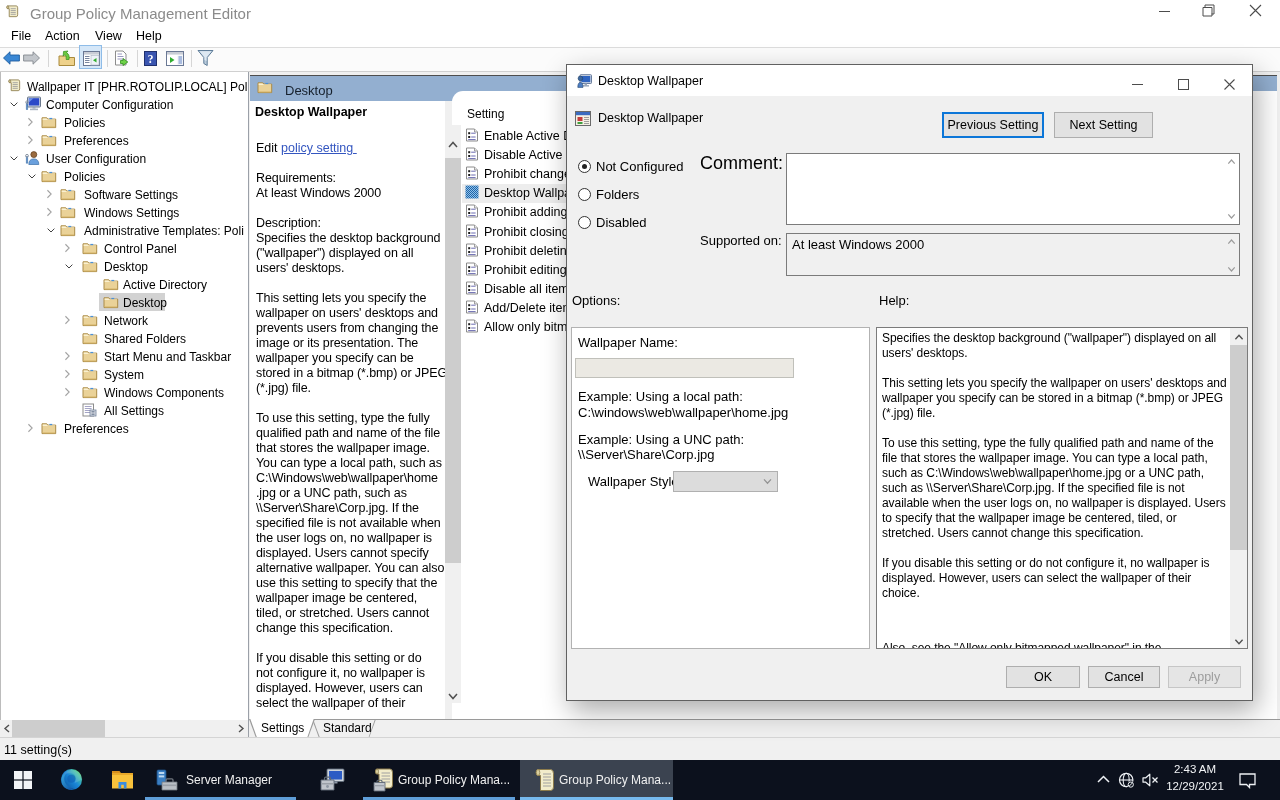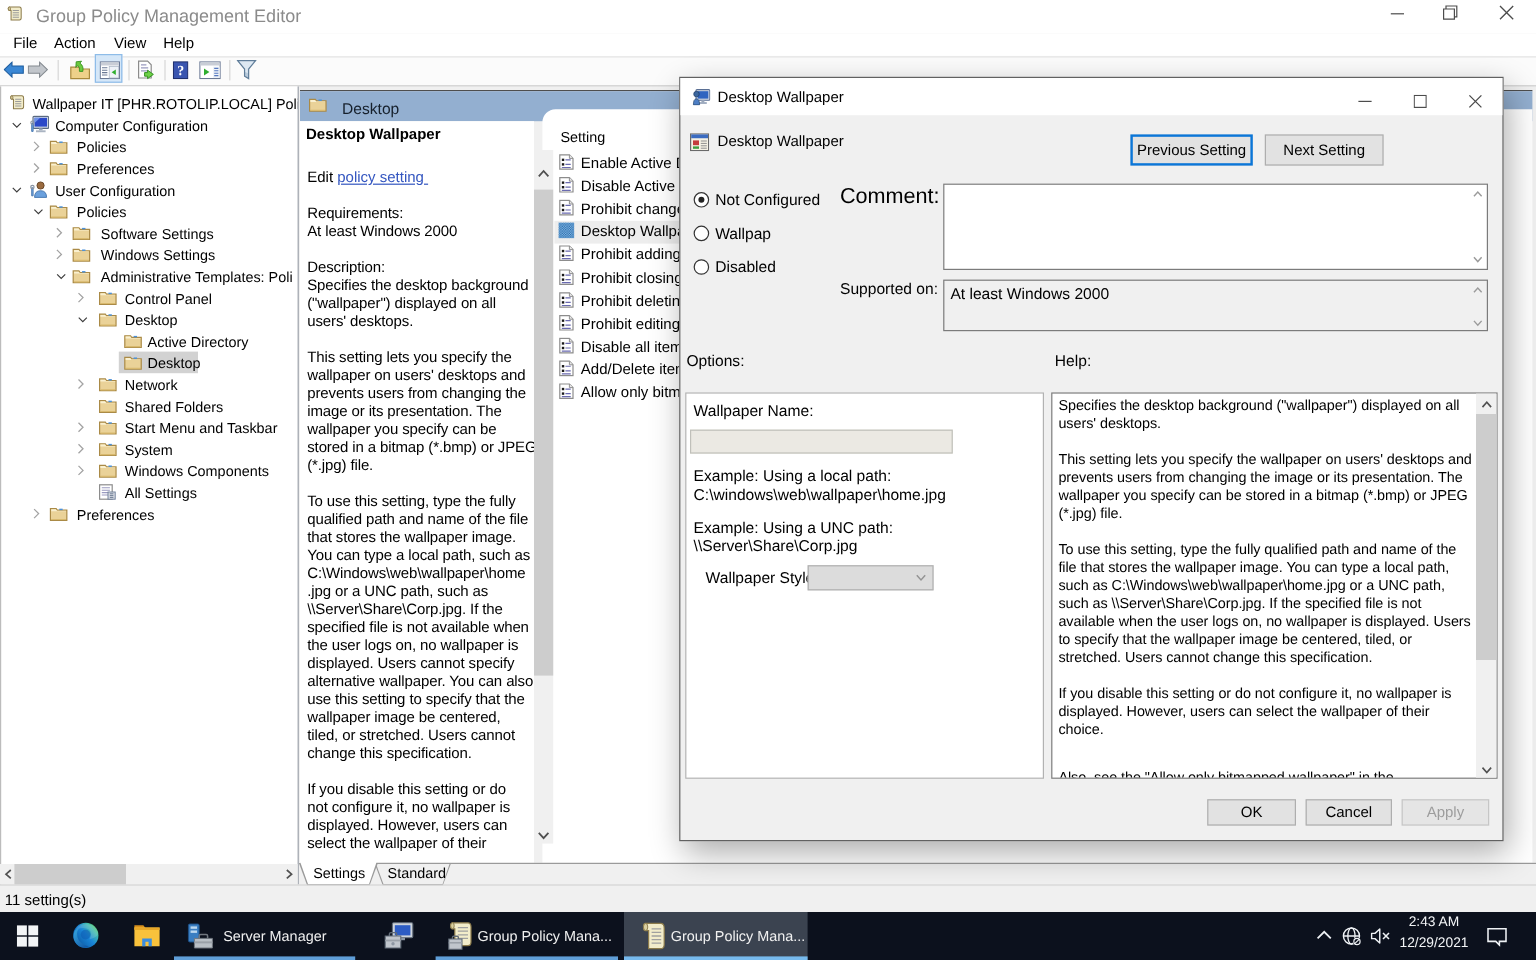--- a/index.html
+++ b/index.html
@@ -412,21 +412,21 @@
     <path d="M9 6.5 L14 6.5 M9 8.5 L14 8.5 M9 10.5 L14 10.5 M9 12.5 L14 12.5" stroke="#8a8a8a" stroke-width="0.8"></path>
   </svg>
 <div class="tx" style="left:598px;top:111px;font-size:12.5px">Desktop Wallpaper</div>
 <div class="a" style="left:942px;top:112px;width:102px;height:26px;background:#e2e2e2;border:2px solid #0b76d8;font-size:12.5px;text-align:center;line-height:22px">Previous Setting</div>
 <div class="a" style="left:1054px;top:112px;width:99px;height:26px;background:#e2e2e2;border:1px solid #aeaeae;font-size:12.5px;text-align:center;line-height:24px">Next Setting</div>
 
 <div class="a" style="left:578px;top:160px;width:13px;height:13px;border:1px solid #333;border-radius:50%;background:#fff"></div>
 <div class="a" style="left:582px;top:164px;width:5px;height:5px;border-radius:50%;background:#222"></div>
 <div class="tx" style="left:596px;top:159px;font-size:13px">Not Configured</div>
 <div class="a" style="left:578px;top:188px;width:13px;height:13px;border:1px solid #333;border-radius:50%;background:#fff"></div>
-<div class="tx" style="left:596px;top:187px;font-size:13px">Wallpap</div>
+<div class="tx" style="left:596px;top:187px;font-size:13px">Folders</div>
 <div class="a" style="left:578px;top:216px;width:13px;height:13px;border:1px solid #333;border-radius:50%;background:#fff"></div>
 <div class="tx" style="left:596px;top:215px;font-size:13px">Disabled</div>
 
 <div class="tx" style="left:700px;top:153px;font-size:18px">Comment:</div>
 <div class="a" style="left:786px;top:153px;width:454px;height:72px;background:#fff;border:1px solid #7b7b7b"></div>
 <svg class="a" style="left:1227px;top:158px" width="9" height="8" viewBox="0 0 10 10">
     <path d="M1 7 L5 2.5 L9 7" fill="none" stroke="#9b9b9b" stroke-width="1.5"></path>
   </svg>
 <svg class="a" style="left:1227px;top:212px" width="9" height="8" viewBox="0 0 10 10">
     <path d="M1 3 L5 7.5 L9 3" fill="none" stroke="#9b9b9b" stroke-width="1.5"></path>
@@ -464,21 +464,20 @@
   </svg>
 <div class="a" style="left:1230px;top:345px;width:17px;height:205px;background:#cdcdcd"></div>
 <svg class="a" style="left:1234px;top:637px" width="10" height="9" viewBox="0 0 10 10">
     <path d="M1 3 L5 7.5 L9 3" fill="none" stroke="#505050" stroke-width="1.5"></path>
   </svg>
 <div class="a" style="left:882px;top:331px;width:346px;height:316px;overflow:hidden;font-size:12px;letter-spacing:-0.05px;line-height:15px;white-space:nowrap">
     <div style="height:15px">Specifies the desktop background ("wallpaper") displayed on all</div>
 <div style="height:15px">users' desktops.</div>
 <div style="height:15px"></div>
 <div style="height:15px">This setting lets you specify the wallpaper on users' desktops and</div>
-<div style="height:15px">prevents users from changing the image or its presentation. The</div>
 <div style="height:15px">wallpaper you specify can be stored in a bitmap (*.bmp) or JPEG</div>
 <div style="height:15px">(*.jpg) file.</div>
 <div style="height:15px"></div>
 <div style="height:15px">To use this setting, type the fully qualified path and name of the</div>
 <div style="height:15px">file that stores the wallpaper image. You can type a local path,</div>
 <div style="height:15px">such as C:\Windows\web\wallpaper\home.jpg or a UNC path,</div>
 <div style="height:15px">such as \\Server\Share\Corp.jpg. If the specified file is not</div>
 <div style="height:15px">available when the user logs on, no wallpaper is displayed. Users</div>
 <div style="height:15px">to specify that the wallpaper image be centered, tiled, or</div>
 <div style="height:15px">stretched. Users cannot change this specification.</div>

